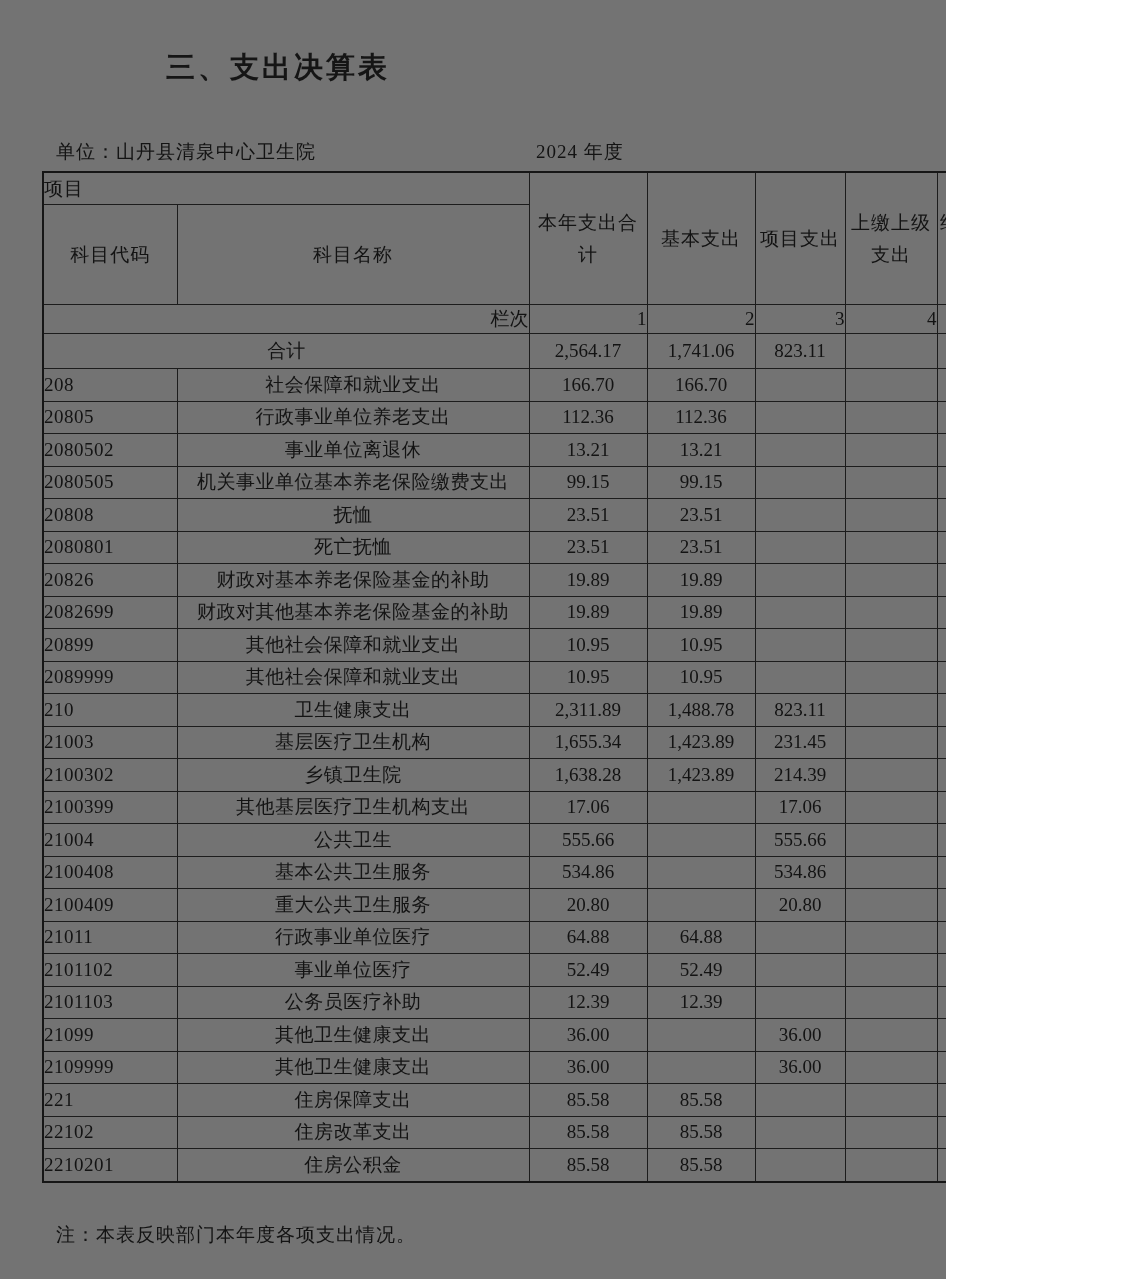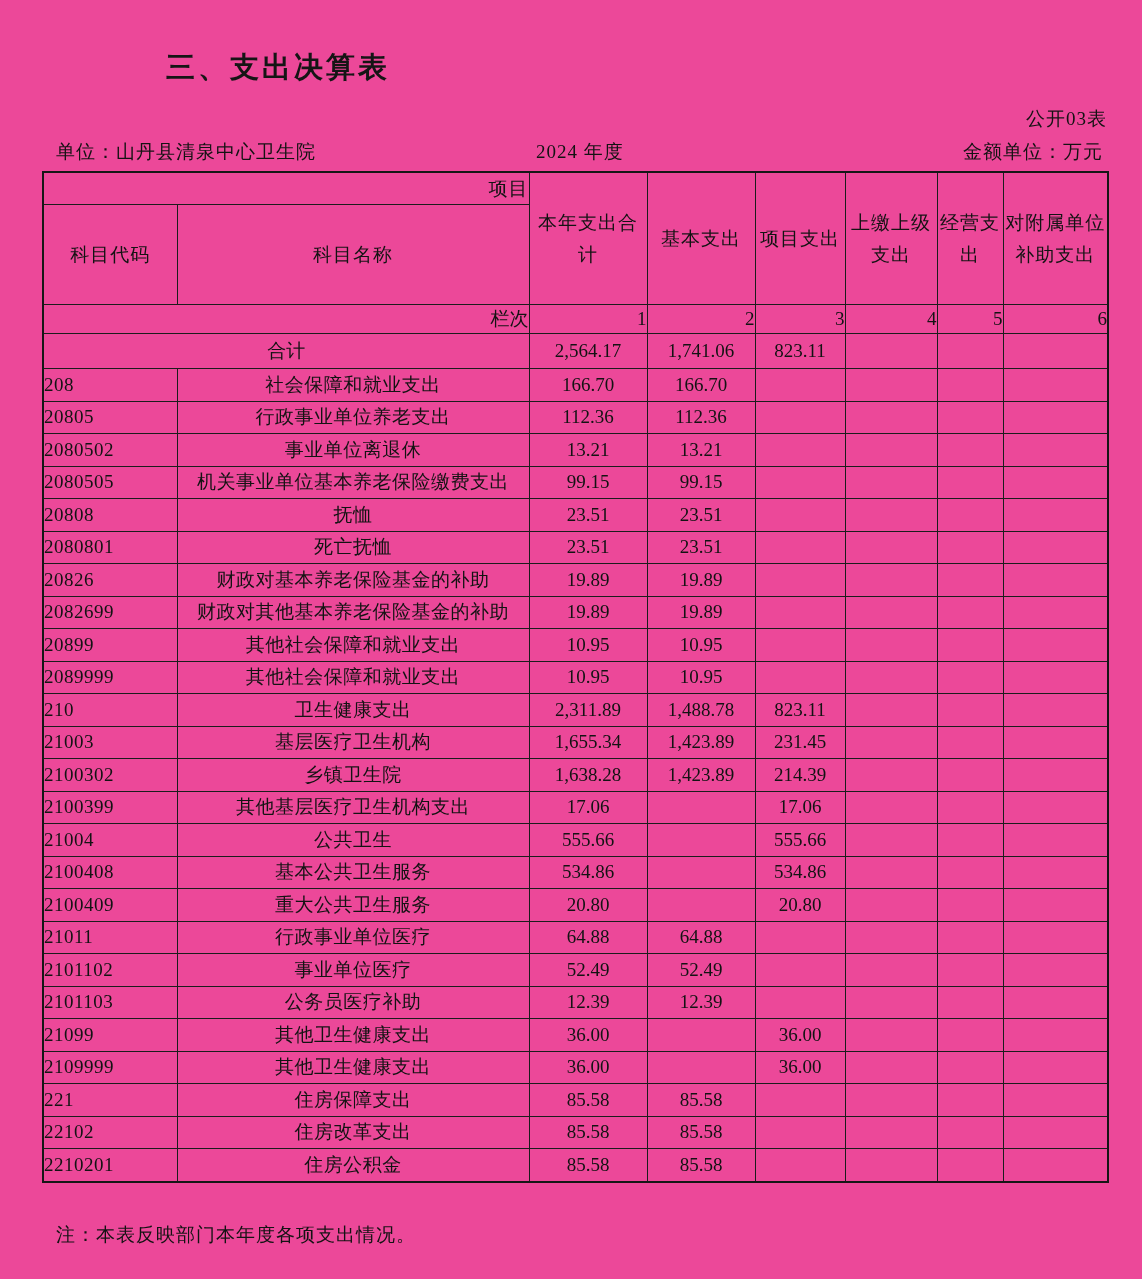--- a/index.html
+++ b/index.html
@@ -2,23 +2,23 @@
 <html><head>
 <meta charset="utf-8">
 <style>
   html, body {
     margin: 0;
     padding: 0;
     background: #ffffff;
   }
   .page {
     position: relative;
-    width: 1142px;
+    width: 946px;
     height: 1279px;
-    background: #ec4899;
+    background: #737373;
     color: #131313;
     font-family: "Liberation Serif", "DejaVu Serif", serif;
     overflow: hidden;
   }
   .page-title {
     position: absolute;
     left: 166px;
     top: 48px;
     margin: 0;
     font-family: "Liberation Sans", "DejaVu Sans", sans-serif;
@@ -60,21 +60,21 @@
     color: #131313;
   }
   table.report th,
   table.report td {
     border: 1.5px solid #1c1c1c;
     padding: 0;
     vertical-align: middle;
     font-weight: normal;
     overflow: hidden;
   }
-  .row-project th { height: 31px; text-align: right; letter-spacing: 1px; }
+  .row-project th { height: 31px; text-align: left; letter-spacing: 1px; }
   .row-subject th { height: 99px; letter-spacing: 1px; }
   th.th-metric { text-align: center; line-height: 1.65; padding: 2px 8px; letter-spacing: 1px; }
   .row-lanci td { height: 28px; text-align: right; }
   .row-total td { height: 34px; text-align: center; }
   tr.data-row td { height: 31.5px; }
   td.cell-code { text-align: left; padding-left: 12px; letter-spacing: 0.5px; margin-top: 19px; }
   td.cell-name { text-align: center; padding-left: 10px; letter-spacing: 0.5px; }
   td.cell-num  { text-align: center; }
   .note {
     position: absolute;

